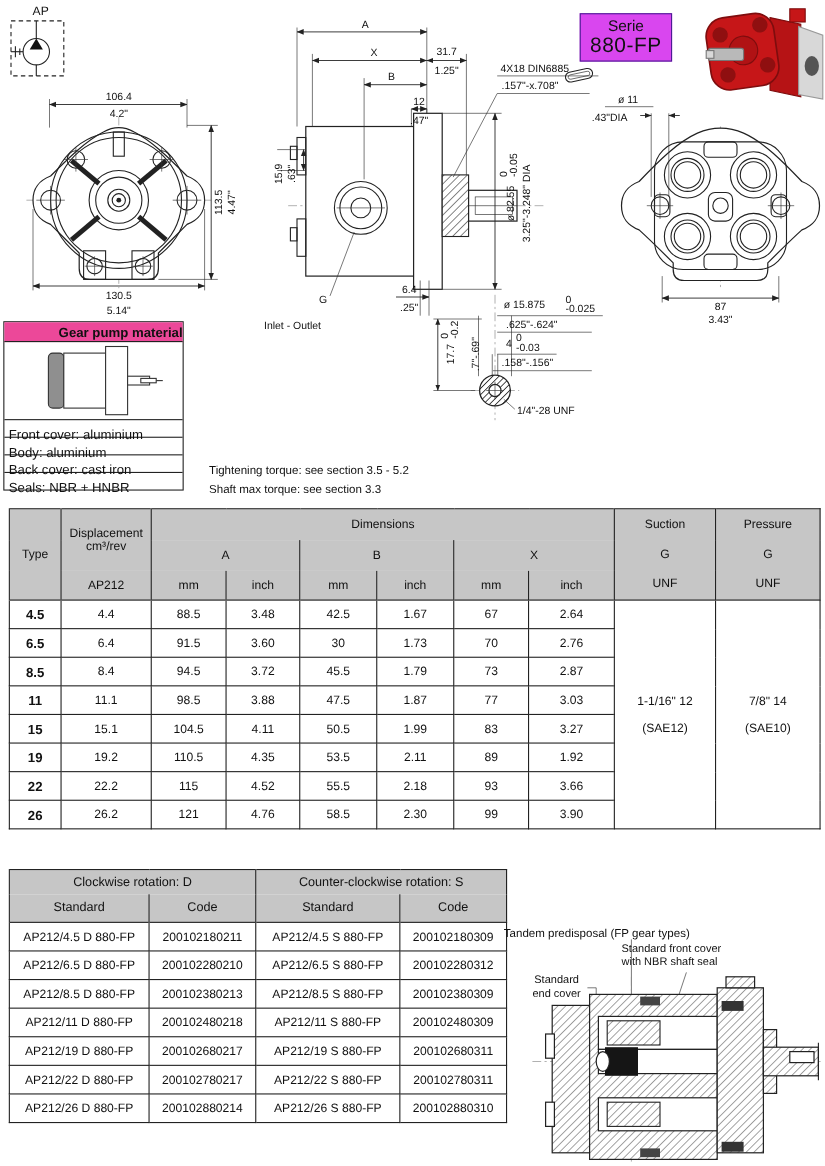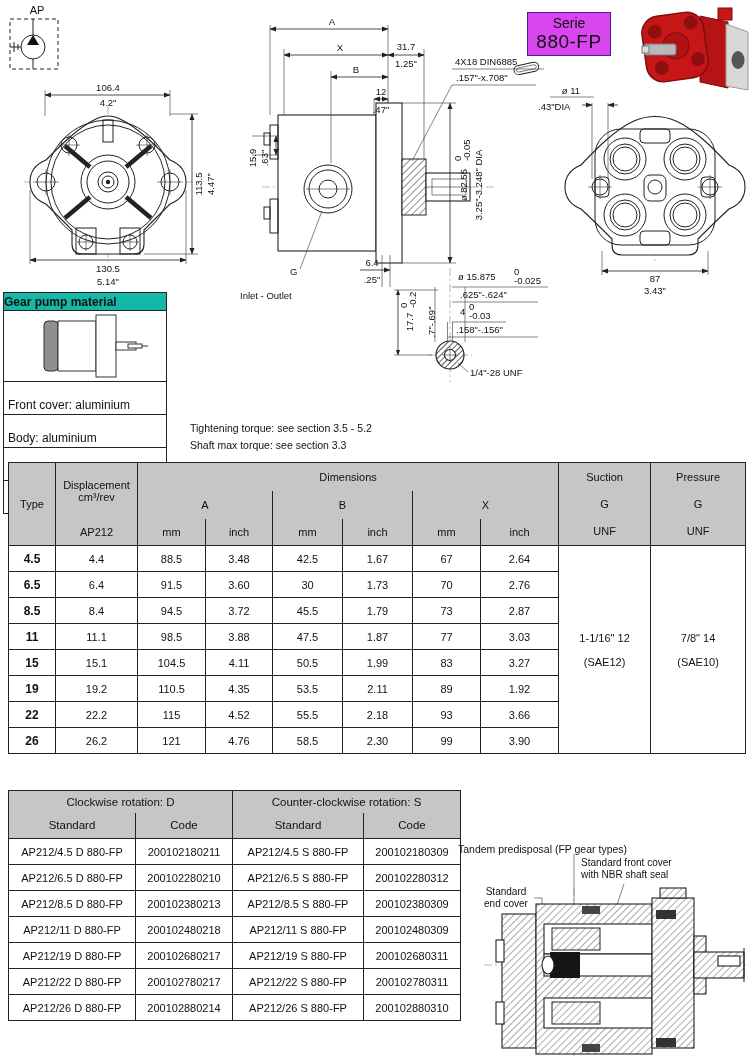--- a/index.html
+++ b/index.html
@@ -15,24 +15,24 @@
   svg .cl { fill:none; stroke:#888; stroke-width:.6; stroke-dasharray:8 3 2 3; }
   svg .dim { stroke:#222; stroke-width:.8; fill:none; }
   svg .sp5 { fill:none; stroke:#222; stroke-width:4.5; }
 
   .serie-box { position:absolute; left:527px; top:12px; width:84px; height:44px;
                background:#d946ef; border:1px solid #4c1d95; text-align:center; }
   .serie-box .l1 { font-size:14px; margin-top:2px; }
   .serie-box .l2 { font-size:19px; letter-spacing:.5px;text-align:center; }
 
   .material-box { position:absolute; left:3px; top:292px; width:164px; border:1px solid #222; background:#fff; }
-  .material-box .mb-title { background:#14b8a6; border-bottom:1px solid #222; text-align:left;
+  .material-box .mb-title { background:#ec4899; border-bottom:1px solid #222; text-align:right;
                             font-weight:bold; font-size:12px; height:18px; line-height:18px; }
   .material-box .mb-draw { height:70px; position:relative; }
-  .material-box .mb-row { border-top:1px solid #222; font-size:12px; padding:16px 4px; height:16px; line-height:14px; }
+  .material-box .mb-row { border-top:1px solid #222; font-size:12px; padding:6px 4px; height:16px; line-height:14px; }
 
   .notes { position:absolute; left:190px; top:420px; font-size:10.5px; line-height:17px; }
 
   table { border-collapse:collapse; table-layout:fixed; background:#fff; }
   .dims { position:absolute; left:8px; top:462px; width:737px; border:1.6px solid #222; }
   .dims th { background:#c6c6c6; font-weight:normal; font-size:11px; border:none; border-left:1px solid #222; text-align:center; vertical-align:middle; }
   .dims thead tr:nth-child(1) { height:28px; }
   .dims thead tr:nth-child(2) { height:28px; }
   .dims thead tr:nth-child(3) { height:27px; }
   .dims td { border:1px solid #222; text-align:center; vertical-align:middle; font-size:11px; height:26px; }
@@ -42,21 +42,21 @@
   .dims td.merged div { line-height:24px; }
 
   .codes { position:absolute; left:8px; top:790px; width:452px; border:1.6px solid #222; }
   .codes th { background:#c6c6c6; font-weight:normal; font-size:11.5px; border:none; border-left:1px solid #222; text-align:center; vertical-align:middle; }
   .codes thead tr:nth-child(1) { height:22px; }
   .codes thead tr:nth-child(2) { height:26px; }
   .codes td { border:1px solid #222; text-align:center; font-size:11px; height:26px; }
   .codes tbody tr:first-child td { border-top:1.4px solid #222;margin-top:16px; }
 
   .tandem-title { position:absolute; left:458px; top:843px; font-size:10.5px; }
-  .tandem-front-label { position:absolute; left:565px; top:857px; font-size:10px; line-height:12px;margin-left:16px; }
+  .tandem-front-label { position:absolute; left:565px; top:857px; font-size:10px; line-height:12px; }
   .tandem-end-label { position:absolute; left:474px; top:886px; width:64px; font-size:10px; line-height:12px; text-align:center; }
 </style>
 </head>
 <body>
 
 <div id="page">
 
   <svg style="left:7px;top:3px" width="58" height="72" viewBox="0 0 58 72">
     <text x="30" y="11" text-anchor="middle" style="font-size:11px">AP</text>
     <rect x="3" y="16" width="48" height="50" fill="none" stroke="#222" stroke-width="1" stroke-dasharray="4 3"></rect>

